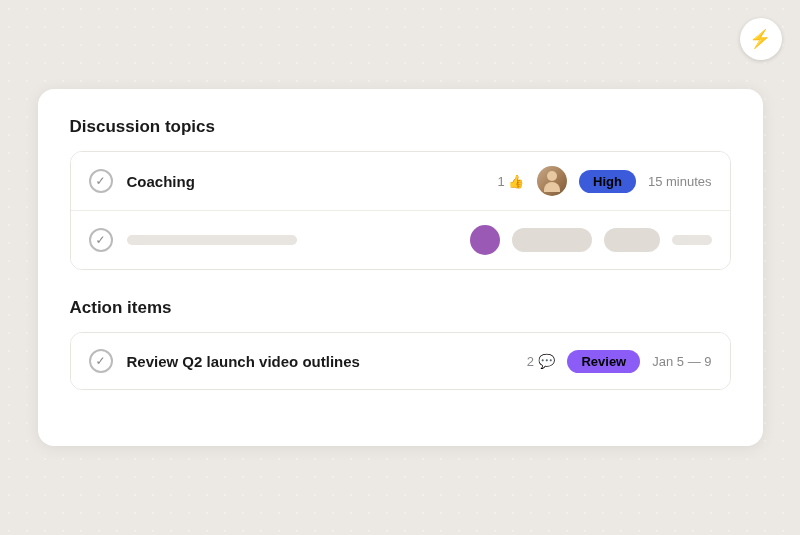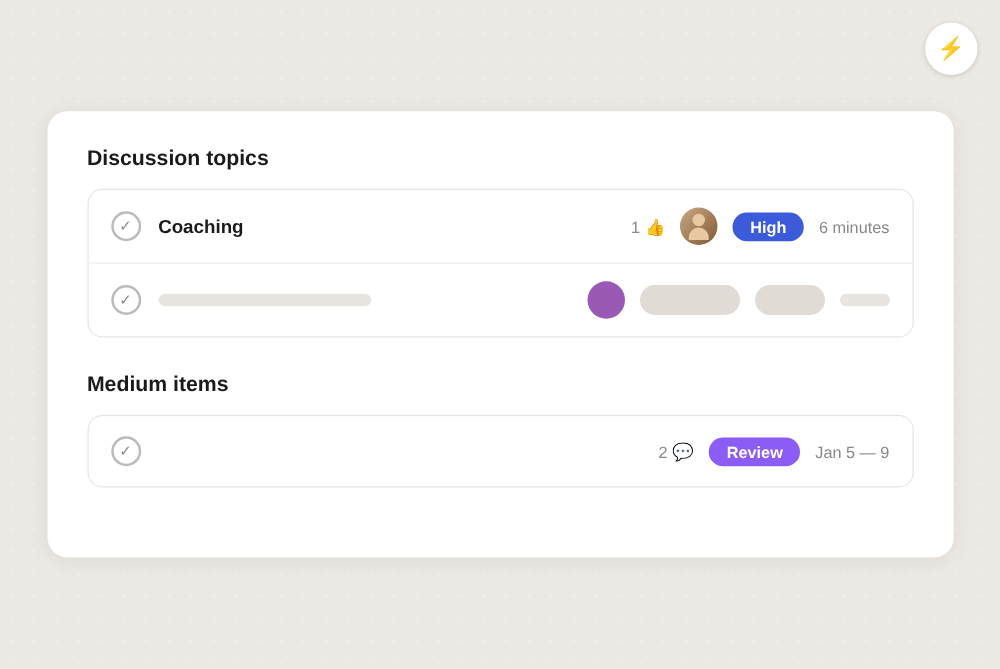--- a/index.html
+++ b/index.html
@@ -164,21 +164,21 @@
       height: 10px;
       border-radius: 8px 8px 0 0;
       background: #e8c8a0;
     }
 
     .priority-badge {
       padding: 4px 14px;
       border-radius: 20px;
       font-size: 13px;
       font-weight: 600;
-      color: #ffffff;
+      color: #000000;
     }
 
     .priority-high {
       background: #3b5bdb;
     }
 
     .priority-medium {
       background: #8b5cf6;
     }
 
@@ -241,49 +241,50 @@
       <span class="item-title">Coaching</span>
       <div class="item-meta">
         <div class="like-count">
           <span>1</span>
           <span class="thumb-icon">👍</span>
         </div>
         <div class="avatar">
           <div class="avatar-img"></div>
         </div>
         <span class="priority-badge priority-high">High</span>
-        <span class="duration-text">6 minutes</span>
+        <span class="duration-text">15 minutes</span>
       </div>
     </div>
 
     <div class="item-row">
       <div class="check-icon checked">
         <span class="check-tick">✓</span>
       </div>
       <div style="flex:1; display:flex; align-items:center; gap:10px;">
         <div class="skeleton-bar" style="width: 170px;"></div>
       </div>
       <div class="item-meta">
         <div class="skeleton-circle"></div>
         <div class="skeleton-bar skeleton-pill" style="width: 80px;"></div>
         <div class="skeleton-pill" style="width: 56px; height: 24px;"></div>
         <div class="skeleton-bar" style="width: 40px;"></div>
       </div>
     </div>
 
   </div>
 
-  <div class="section-title">Medium items</div>
+  <div class="section-title">Action items</div>
 
   <div class="items-container">
 
     <div class="item-row">
       <div class="check-icon checked">
         <span class="check-tick">✓</span>
       </div>
+      <span class="item-title">Review Q2 launch video outlines</span>
       <div class="item-meta">
         <div class="comment-icon">
           <span>2</span>
           <span class="comment-bubble">💬</span>
         </div>
         <span class="priority-badge priority-medium">Review</span>
         <span class="duration-text">Jan 5 — 9</span>
       </div>
     </div>
 

